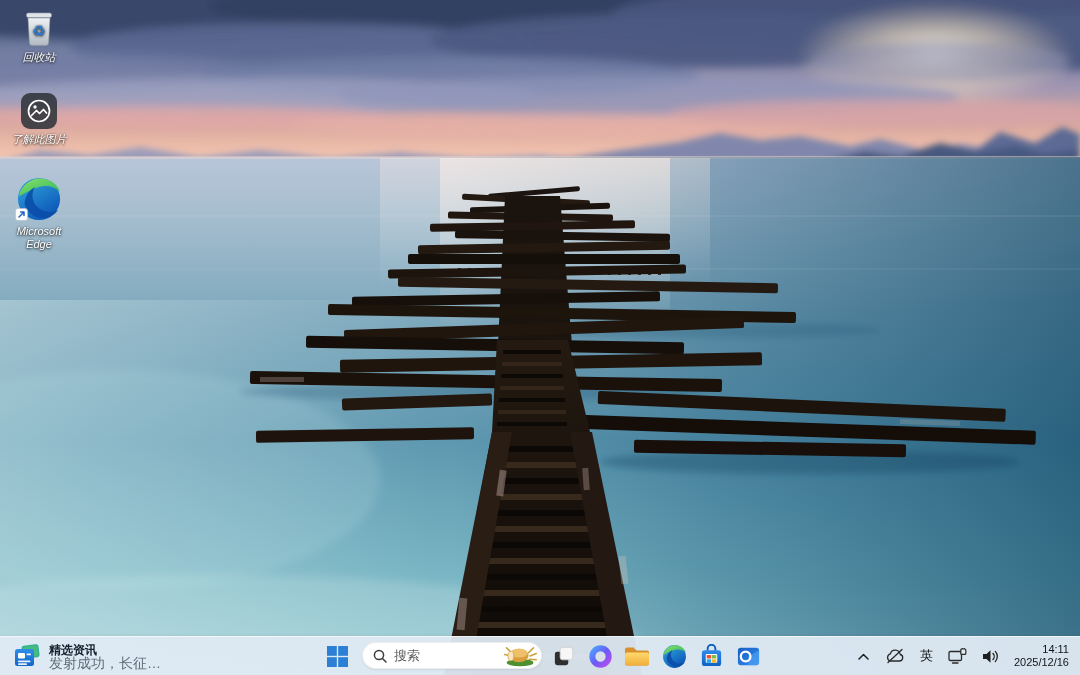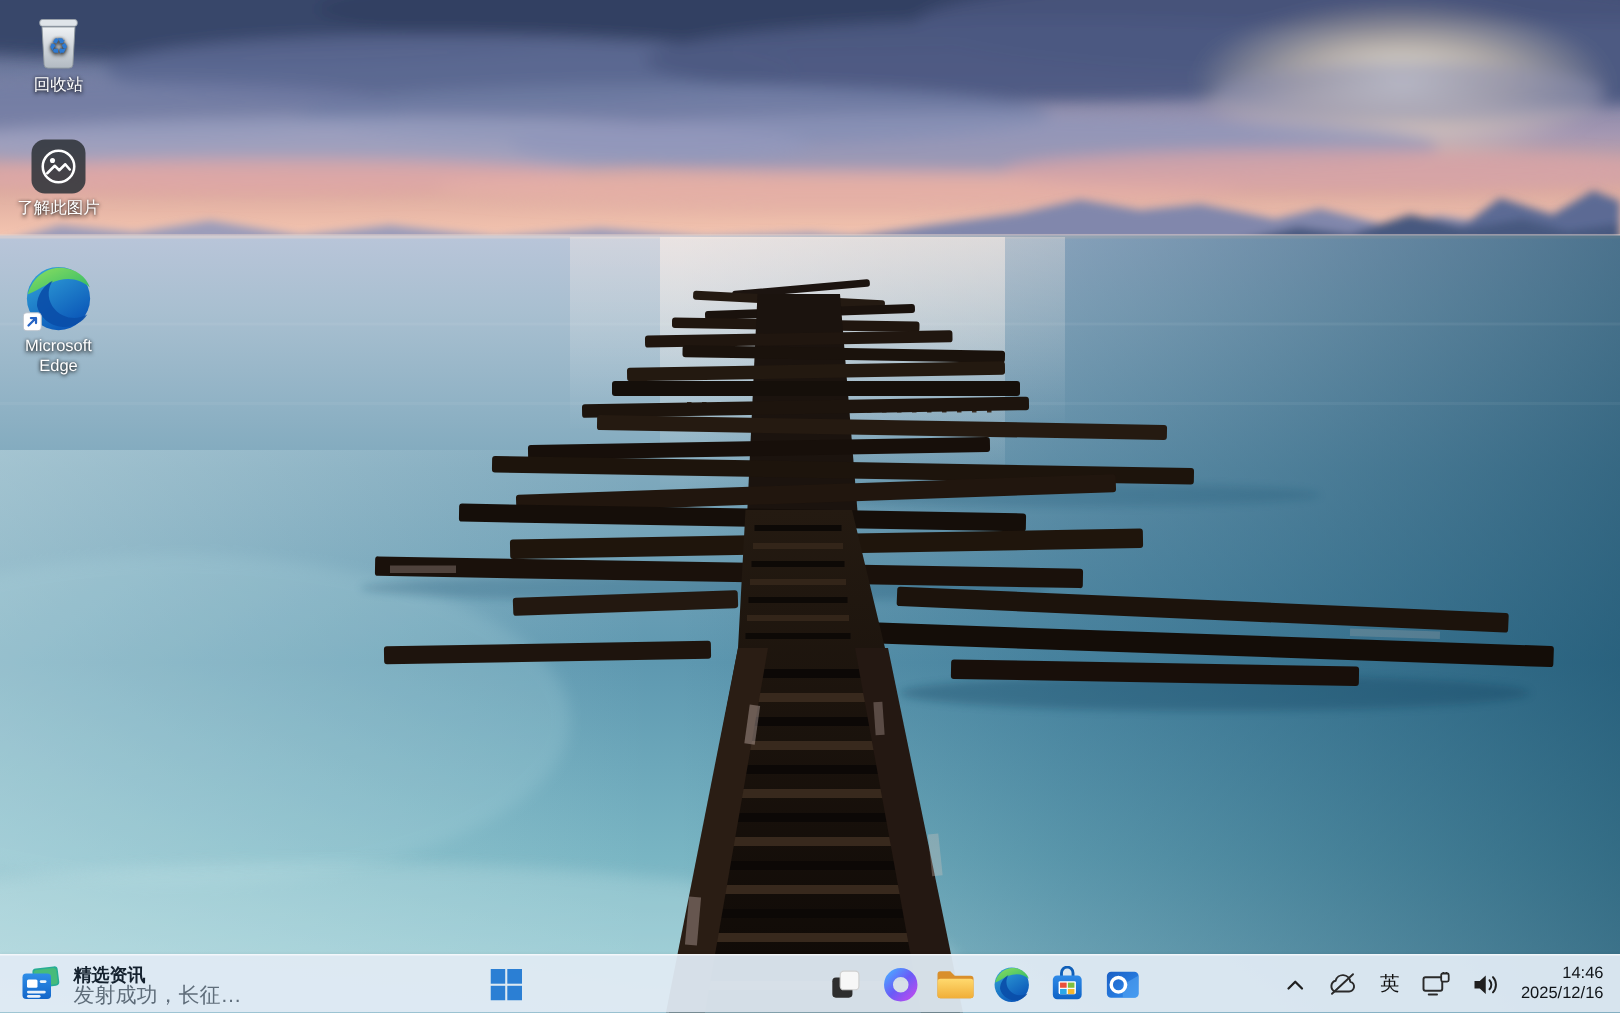--- a/index.html
+++ b/index.html
@@ -9,21 +9,21 @@
     background:#6fa3ba;
   }
   .wallpaper{position:absolute;inset:0;display:block;}
   
   .icon-cell{
     position:absolute;width:74px;display:flex;flex-direction:column;align-items:center;
     color:#fff;font-size:11px;line-height:13px;text-align:center;cursor:default;
     text-shadow:0 1px 3px rgba(0,0,0,.85),0 0 2px rgba(0,0,0,.55);
   }
   .icon-cell .glyph{display:block;margin-bottom:3px;}
-  .icon-label{max-width:64px;word-break:break-word;}
+  .icon-label{max-width:64px;word-break:break-word;font-style:italic;}
   
   .taskbar{
     position:absolute;left:0;right:0;bottom:0;height:38px;
     background:rgba(223,234,243,.95);
     border-top:1px solid rgba(255,255,255,.65);
     box-shadow:0 -1px 2px rgba(0,0,0,.05);
   }
   .widgets-btn{
     position:absolute;left:4px;top:0;bottom:0;display:flex;align-items:center;
     gap:8px;padding:0 10px;border:none;background:transparent;cursor:pointer;
@@ -327,20 +327,35 @@
 
   <button class="tb-btn" style="left:320px;">
     <svg width="21" height="21" viewBox="0 0 21 21">
       <rect x="0" y="0" width="9.8" height="9.8" fill="#2b7fd4"></rect>
       <rect x="11.2" y="0" width="9.8" height="9.8" fill="#2b7fd4"></rect>
       <rect x="0" y="11.2" width="9.8" height="9.8" fill="#2b7fd4"></rect>
       <rect x="11.2" y="11.2" width="9.8" height="9.8" fill="#2b7fd4"></rect>
     </svg>
   </button>
 
+  <div class="search-pill">
+    <svg width="14" height="14" viewBox="0 0 14 14">
+      <circle cx="6" cy="6" r="4.6" fill="none" stroke="#3c3c3c" stroke-width="1.5"></circle>
+      <line x1="9.5" y1="9.5" x2="13" y2="13" stroke="#3c3c3c" stroke-width="1.5" stroke-linecap="round"></line>
+    </svg>
+    <span class="search-text">搜索</span>
+    <svg width="36" height="23" viewBox="0 0 36 24">
+      <ellipse cx="18" cy="19.5" rx="14" ry="3.8" fill="#4e8f2f"></ellipse>
+      <path d="M27,9 l5,-5 M28.5,12.5 l6.5,-2.5 M27.5,16 l7.5,0.5" stroke="#c9a23c" stroke-width="1.6" stroke-linecap="round"></path>
+      <path d="M8,8 l-4,-4 M7,12 l-5,-1" stroke="#c9a23c" stroke-width="1.6" stroke-linecap="round"></path>
+      <ellipse cx="17" cy="12" rx="10" ry="7" fill="#d99f3e"></ellipse>
+      <ellipse cx="17" cy="9.5" rx="9" ry="4.5" fill="#eec06a"></ellipse>
+      <ellipse cx="8.5" cy="12.5" rx="3" ry="5" fill="#f6e7c4" stroke="#d9a24b" stroke-width="0.8"></ellipse>
+    </svg>
+  </div>
 
   <button class="tb-btn" style="left:546px;">
     <svg width="23" height="23" viewBox="0 0 24 24">
       <rect x="3" y="7" width="14" height="14" rx="2.5" fill="#2e2e2e"></rect>
       <rect x="8.5" y="2.5" width="13" height="13" rx="2.5" fill="#f7f7f7" stroke="#cfcfcf" stroke-width="0.8"></rect>
     </svg>
   </button>
 
   <button class="tb-btn" style="left:583px;">
     <svg width="25" height="25" viewBox="0 0 26 26">
@@ -404,17 +419,17 @@
       </svg>
     </button>
     <button class="tray-btn">
       <svg width="18" height="15" viewBox="0 0 18 15">
         <polygon points="1,5 4.5,5 8.5,1.3 8.5,13.7 4.5,10 1,10" fill="#1f1f1f"></polygon>
         <path d="M11,4.5 a4.3,4.3 0 0 1 0,6" fill="none" stroke="#1f1f1f" stroke-width="1.3" stroke-linecap="round"></path>
         <path d="M13.3,2.4 a7.5,7.5 0 0 1 0,10.2" fill="none" stroke="#1f1f1f" stroke-width="1.3" stroke-linecap="round"></path>
       </svg>
     </button>
     <button class="clock">
-      <span style="display:block;">14:46</span>
+      <span style="display:block;">14:11</span>
       <span style="display:block;">2025/12/16</span>
     </button>
   </div>
 </div>
 
 </body></html>

